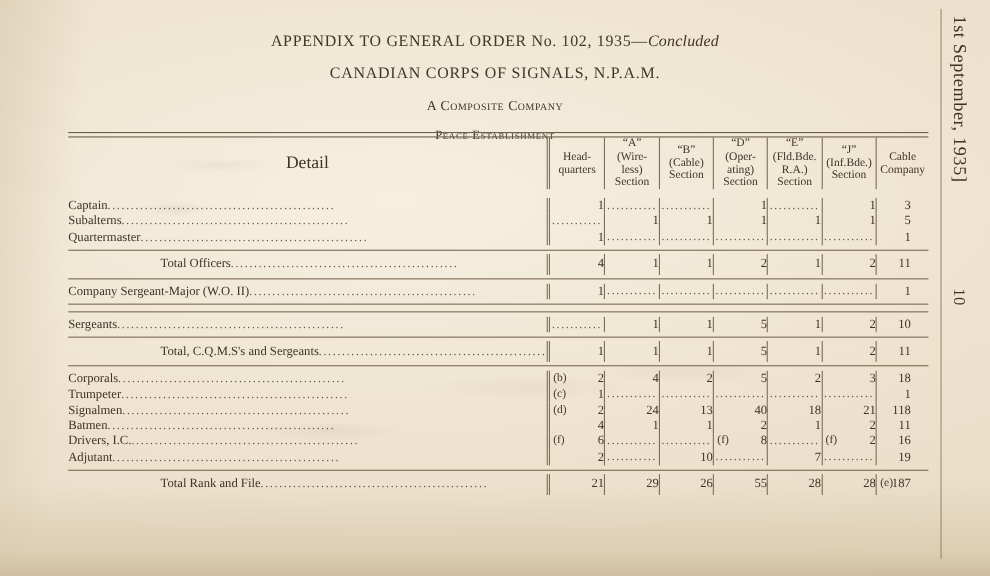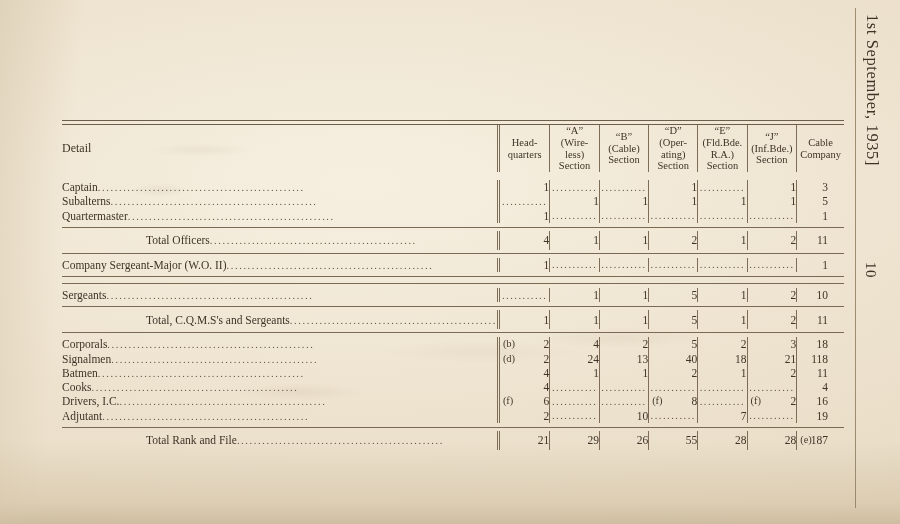--- a/index.html
+++ b/index.html
@@ -84,21 +84,21 @@
   .rule-double-top::before { top: 0; }
   .rule-double-top::after { top: 3.5px; }
 
   .rule-single { height: 1px; background: #7a6a53; }
 
   
   .hdr {
     text-align: center; font-weight: normal;
     line-height: 1.12; font-size: 10.5px; padding: 5px 1px 6px;
   }
-  .hdr-detail { font-size: 12px; text-align: left; }
+  .hdr-detail { font-size: 16px; text-align: center; }
 
   
   .vsep       { border-left: 0.9px solid #7d6d57; }
   .vsep-dbl   { border-left: 3px double #7d6d57; }
 
   
   td.lbl {
     font-size: 11.5px; white-space: nowrap; padding-left: 2px;
     position: relative; overflow: hidden; line-height: 1.24;
   }
@@ -122,20 +122,26 @@
   tr.spacer td { height: 5px; }
 </style>
 </head>
 <body>
 
 <div id="paper"></div>
 <div id="smudges"></div>
 
 <div id="content">
 
+  <div class="headings">
+    <div class="h-appendix"><span>APPENDIX TO GENERAL ORDER </span><span class="no">No. 102, 1935</span><span class="no">—</span><span class="concl">Concluded</span></div>
+    <div class="h-corps">CANADIAN CORPS OF SIGNALS, N.P.A.M.</div>
+    <div class="h-composite smallcaps">A Composite Company</div>
+    <div class="h-peace smallcaps">Peace Establishment</div>
+  </div>
 
   <div id="margin-rule"></div>
   <div id="margin-date">1st September, 1935]</div>
   <div id="margin-page">10</div>
 
   <div id="table-wrap">
     <div class="rule-double-top"></div>
     <table class="est">
       <colgroup>
         <col style="width:358px">
@@ -334,48 +340,48 @@
             <td class="lbl"><span>Corporals</span><span class="leader">.................................................</span></td>
             <td class="num vsep-dbl"><span class="fn">(b)</span><span>2</span></td>
             <td class="num vsep"><span>4</span></td>
             <td class="num vsep"><span>2</span></td>
             <td class="num vsep"><span>5</span></td>
             <td class="num vsep"><span>2</span></td>
             <td class="num vsep"><span>3</span></td>
             <td class="num vsep tot"><span>18</span></td>
           </tr>
           <tr class="data">
+            <td class="lbl"><span>Trumpeter</span><span class="leader">.................................................</span></td>
+            <td class="num vsep-dbl"><span class="fn">(c)</span><span>1</span></td>
+            <td class="empty vsep"></td>
+            <td class="empty vsep"></td>
+            <td class="empty vsep"></td>
+            <td class="empty vsep"></td>
+            <td class="empty vsep"></td>
+            <td class="num vsep tot"><span>1</span></td>
+          </tr>
+          <tr class="data">
             <td class="lbl"><span>Signalmen</span><span class="leader">.................................................</span></td>
             <td class="num vsep-dbl"><span class="fn">(d)</span><span>2</span></td>
             <td class="num vsep"><span>24</span></td>
             <td class="num vsep"><span>13</span></td>
             <td class="num vsep"><span>40</span></td>
             <td class="num vsep"><span>18</span></td>
             <td class="num vsep"><span>21</span></td>
             <td class="num vsep tot"><span>118</span></td>
           </tr>
           <tr class="data">
             <td class="lbl"><span>Batmen</span><span class="leader">.................................................</span></td>
             <td class="num vsep-dbl"><span>4</span></td>
             <td class="num vsep"><span>1</span></td>
             <td class="num vsep"><span>1</span></td>
             <td class="num vsep"><span>2</span></td>
             <td class="num vsep"><span>1</span></td>
             <td class="num vsep"><span>2</span></td>
             <td class="num vsep tot"><span>11</span></td>
-          </tr>
-          <tr class="data">
-            <td class="lbl"><span>Cooks</span><span class="leader">.................................................</span></td>
-            <td class="num vsep-dbl"><span>4</span></td>
-            <td class="empty vsep"></td>
-            <td class="empty vsep"></td>
-            <td class="empty vsep"></td>
-            <td class="empty vsep"></td>
-            <td class="empty vsep"></td>
-            <td class="num vsep tot"><span>4</span></td>
           </tr>
           <tr class="data">
             <td class="lbl"><span>Drivers, I.C.</span><span class="leader">.................................................</span></td>
             <td class="num vsep-dbl"><span class="fn">(f)</span><span>6</span></td>
             <td class="empty vsep"></td>
             <td class="empty vsep"></td>
             <td class="num vsep"><span class="fn">(f)</span><span>8</span></td>
             <td class="empty vsep"></td>
             <td class="num vsep"><span class="fn">(f)</span><span>2</span></td>
             <td class="num vsep tot"><span>16</span></td>

